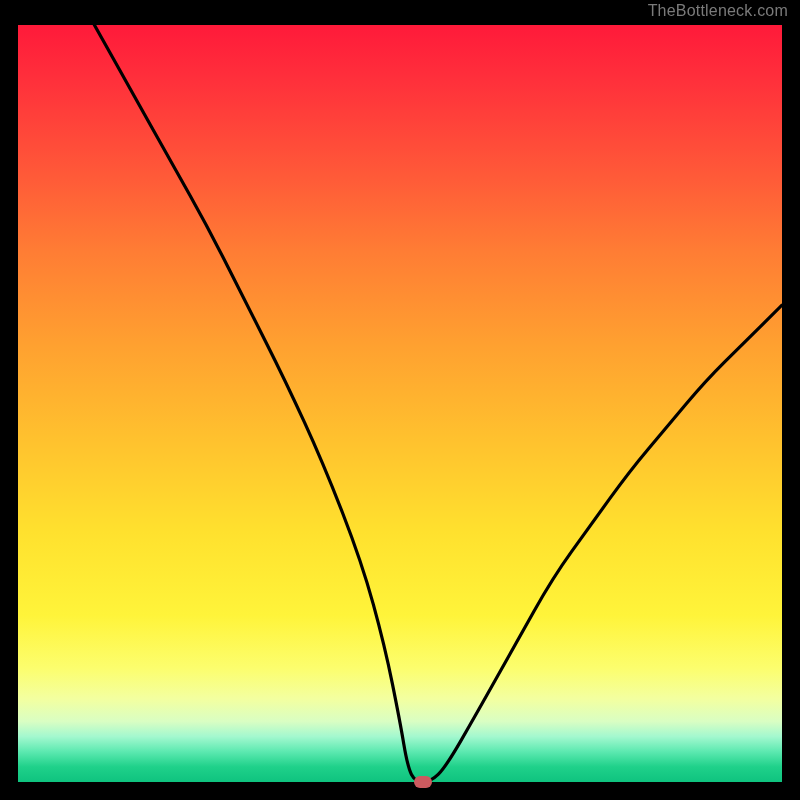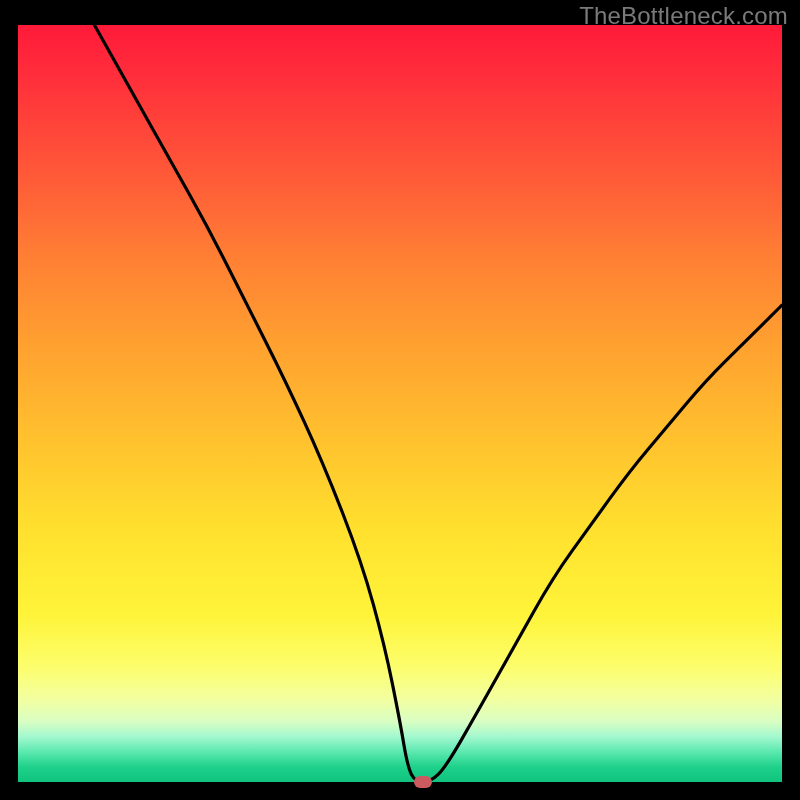--- a/index.html
+++ b/index.html
@@ -59,21 +59,21 @@
     height: 12px;
     background: #cc5a5f;
     border-radius: 6px;
     transform: translate(-50%, -50%);
   }
   .attribution {
     position: absolute;
     top: 2px;
     right: 12px;
     color: #7a7a7a;
-    font-size: 24px;
+    font-size: 16px;
     letter-spacing: 0.2px;
     font-weight: 500;
   }
 </style>
 </head>
 <body>
 
 <div class="frame">
 
   <div class="attribution">TheBottleneck.com</div>

